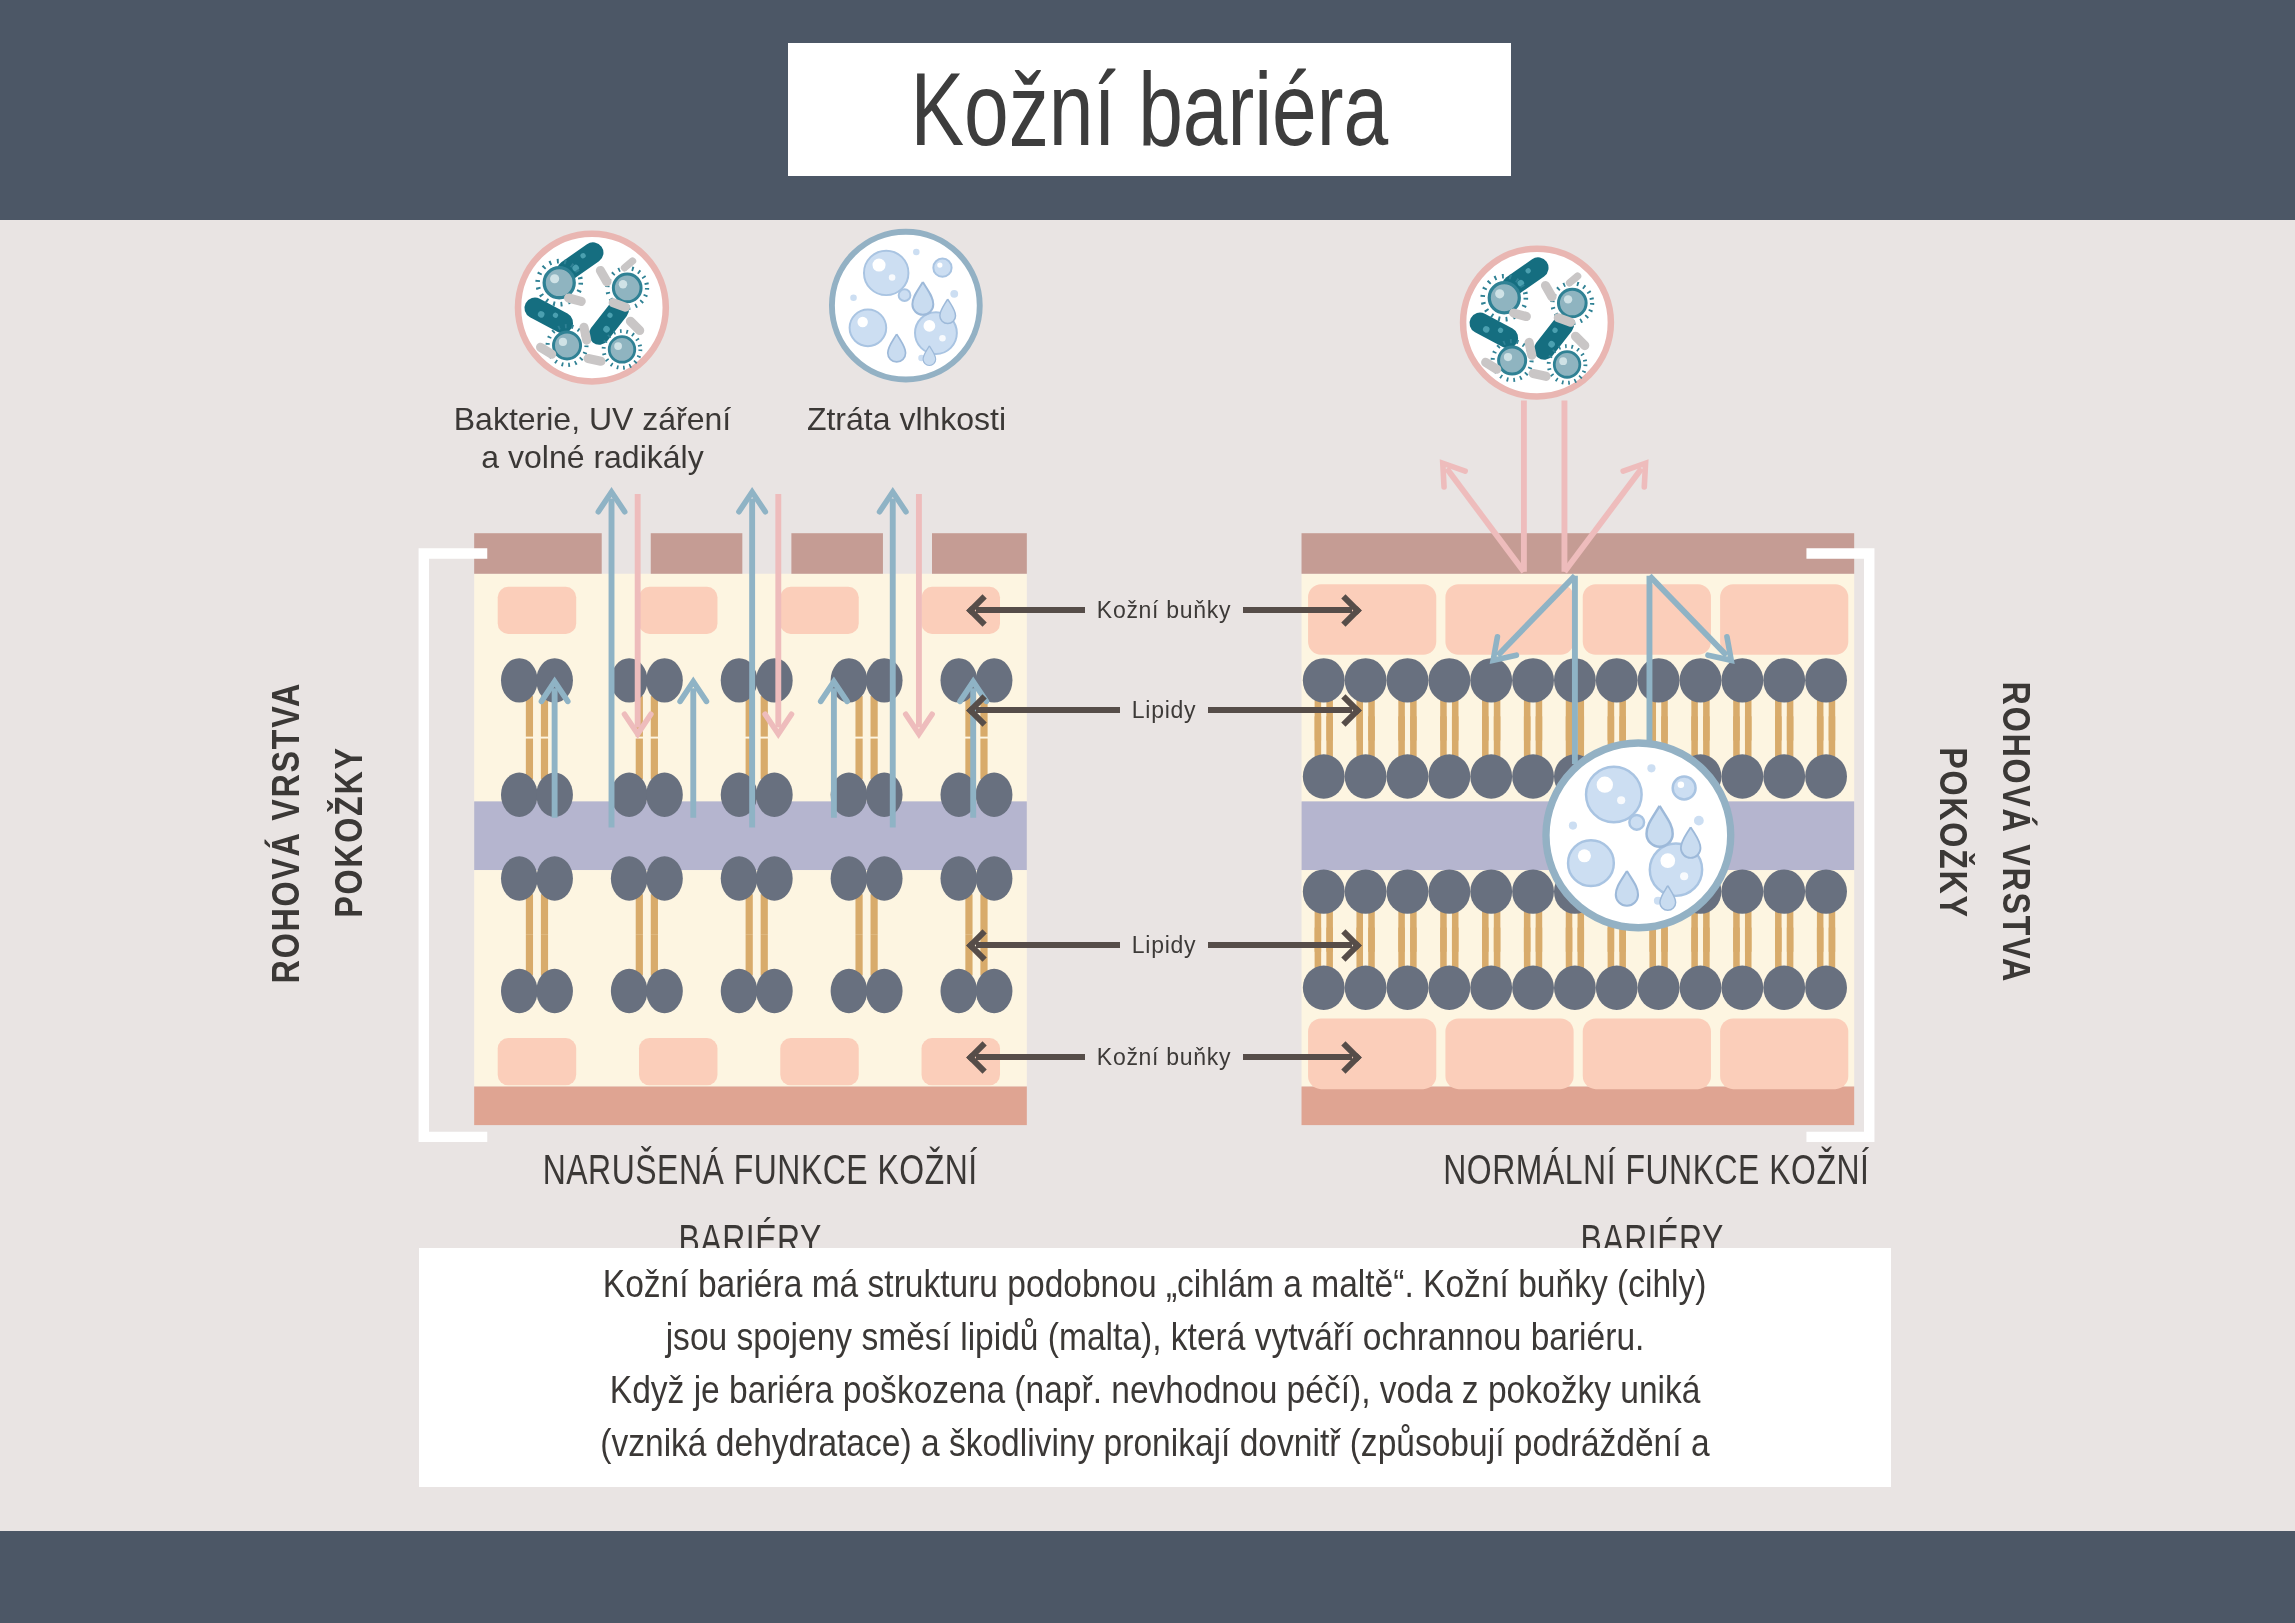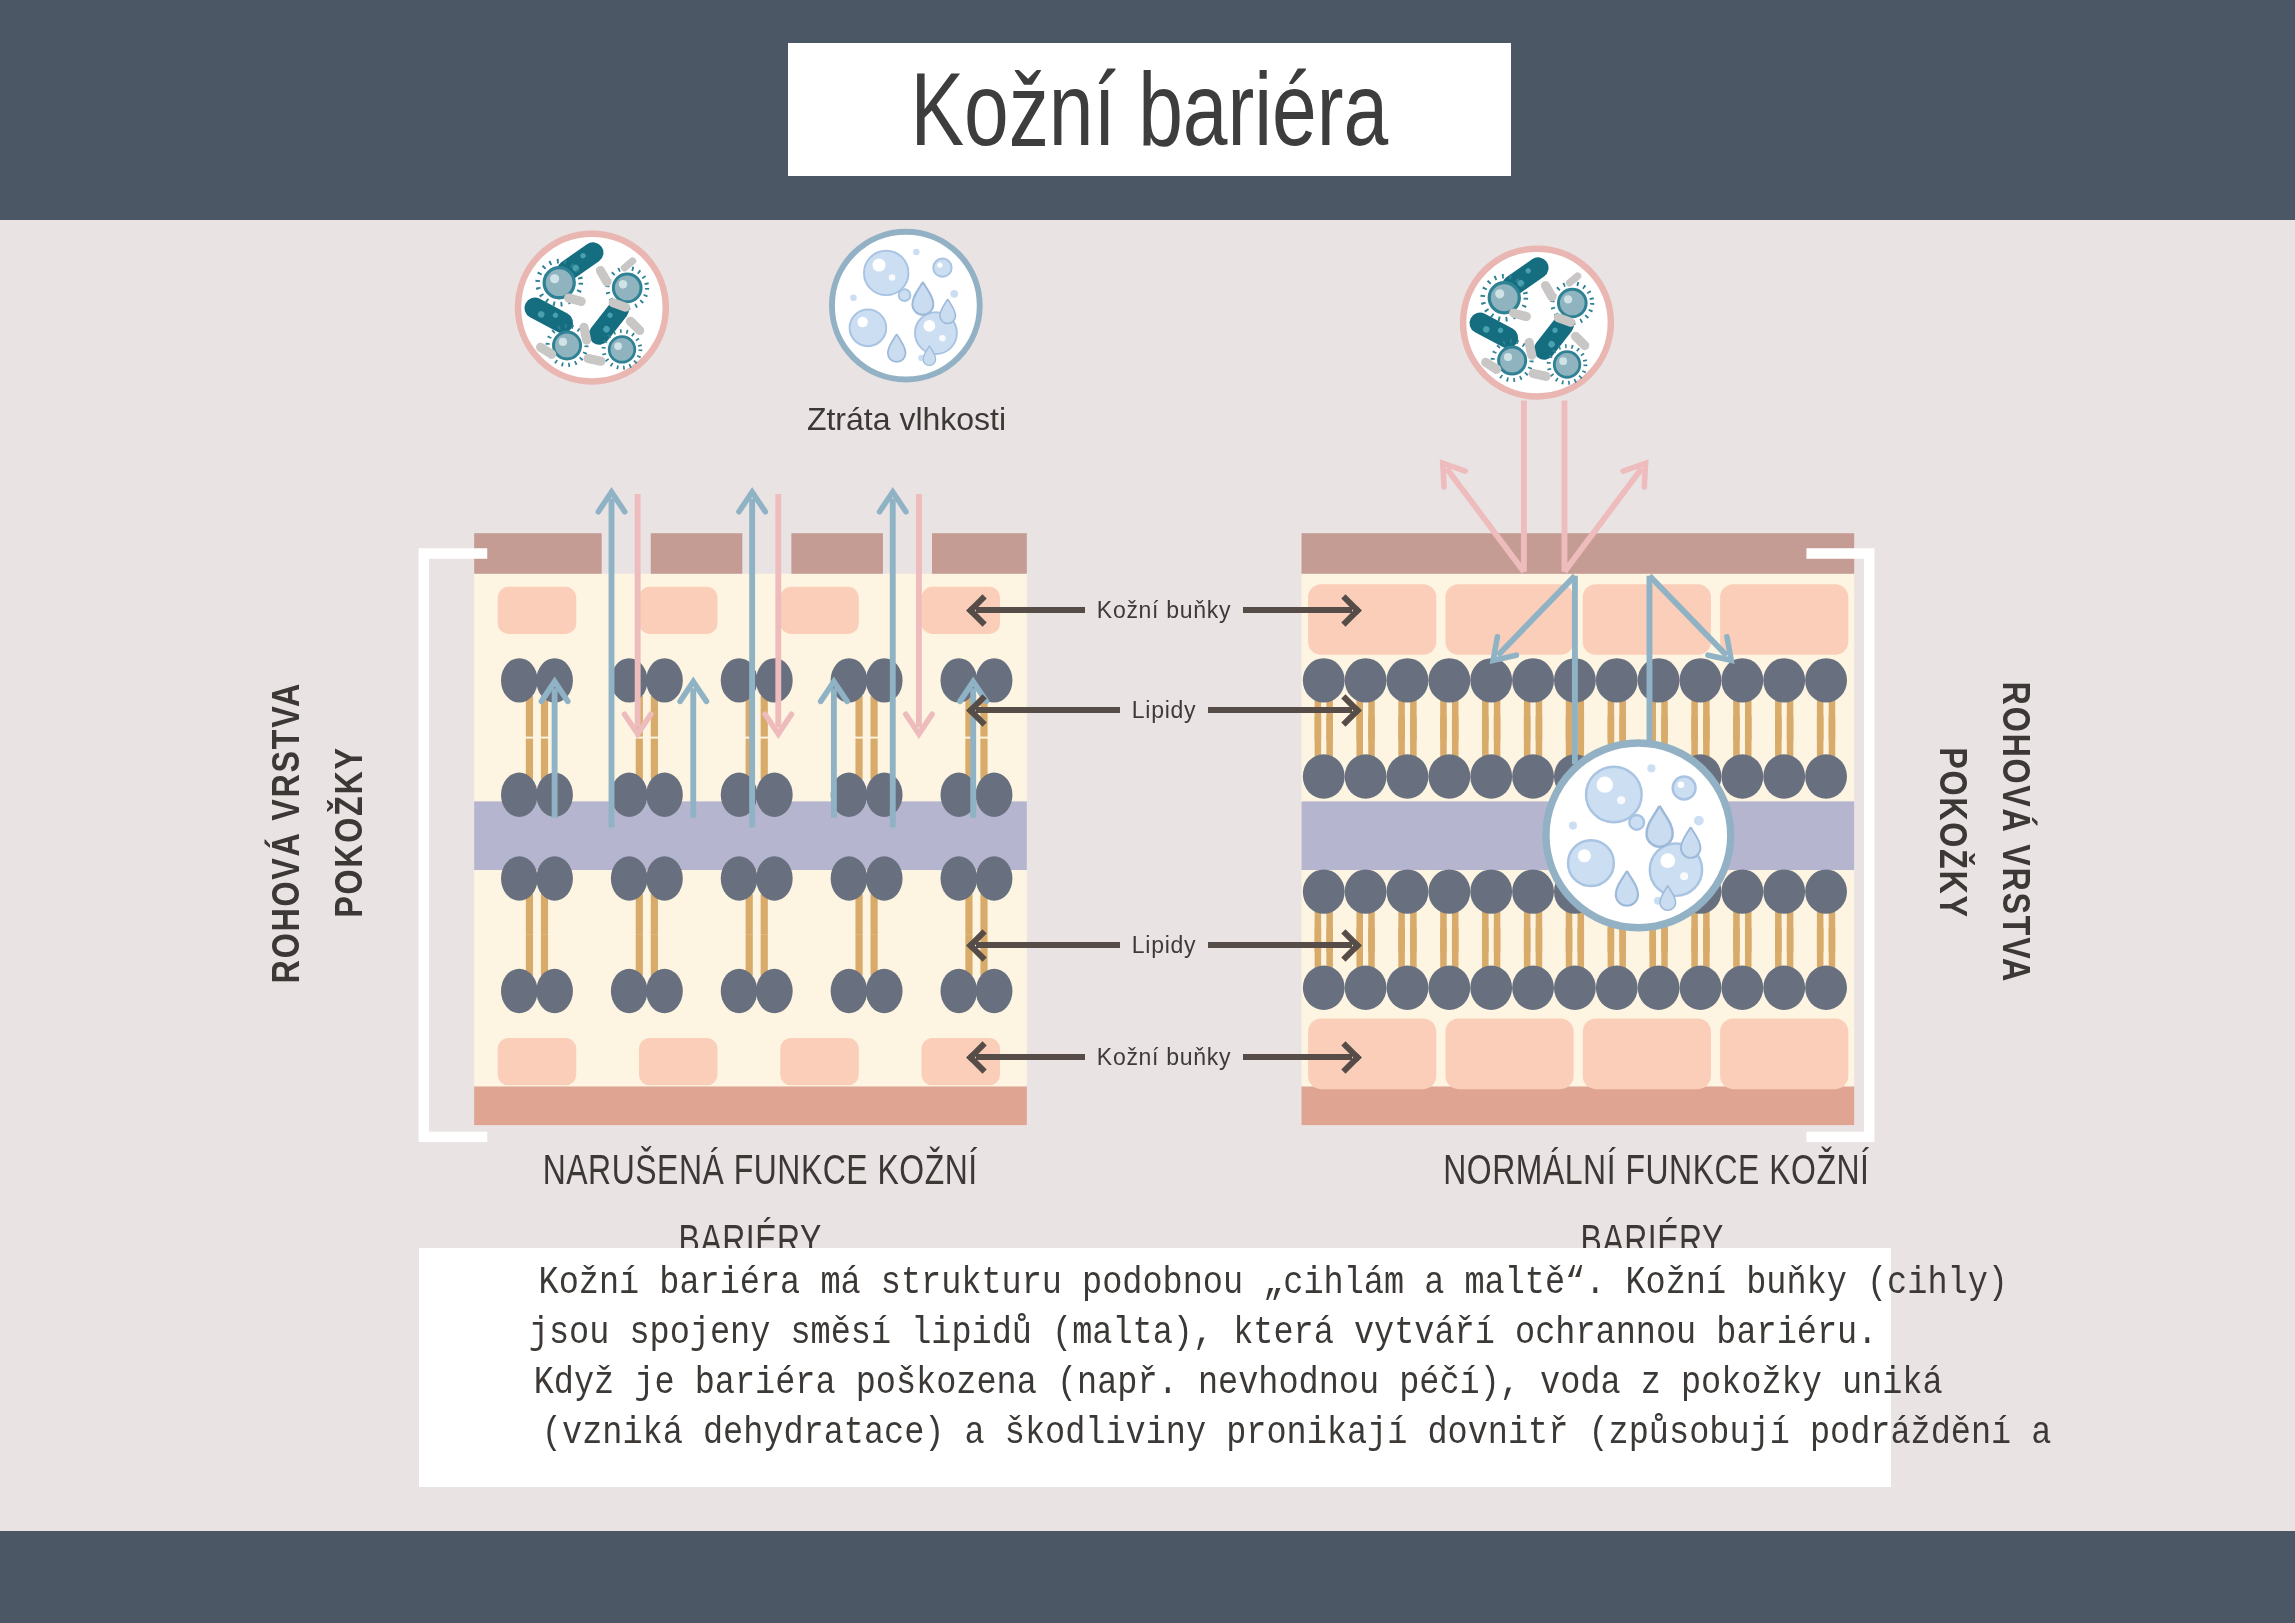--- a/index.html
+++ b/index.html
@@ -19,21 +19,21 @@
   .arrow .shaft{flex:1;height:6.5px;background:#564d49;}
   .chev{width:17px;height:17px;border:solid #564d49;border-width:0 6.5px 6.5px 0;flex:none;}
   .arrow.left .chev{transform:rotate(135deg);margin-right:-18.3px;}
   .arrow.right .chev{transform:rotate(-45deg);margin-left:-18.3px;}
   .caption{position:absolute;top:1140px;width:553px;text-align:center;}
   .caption div{line-height:60px;}
   .caption span{display:inline-block;font-size:42px;color:#3b3836;letter-spacing:0.7px;transform:scaleX(.76);white-space:nowrap;}
   .caption.lft{left:474px;} .caption.rgt{left:1376px;}
   .desc{position:absolute;left:419px;top:1248px;width:1472px;height:239px;background:#ffffff;
         text-align:center;padding-top:14.4px;box-sizing:border-box;}
-  .desc div{line-height:43px;font-family:Liberation Mono, monospace;}
+  .desc div{line-height:43px;}
   .desc span{display:inline-block;font-size:39px;color:#3b3836;transform:scaleX(.86);white-space:nowrap;}
   .vlabel{position:absolute;width:589px;height:111px;text-align:center;font-weight:bold;}
   .vlabel div{line-height:54px;}
   .vlabel span{display:inline-block;font-size:38px;letter-spacing:2px;color:#3b3836;transform:scaleX(.85);white-space:nowrap;}
   .vlabel.lft{left:19.6px;top:777px;transform:rotate(-90deg);}
   .vlabel.rgt{left:1693px;top:777px;transform:rotate(90deg);}
 </style>
 </head>
 <body>
 
@@ -241,20 +241,24 @@
     <use href="#g-drop" transform="translate(1385,467)"></use>
     <use href="#g-bact" transform="translate(2350,493)"></use>
     <use href="#g-drop" transform="translate(2505,1277) scale(1.25)"></use>
 
     <g stroke="#ffffff" stroke-width="16" fill="none">
       <polyline points="745,846 648,846 648,1738 745,1738"></polyline>
       <polyline points="2762,846 2858,846 2858,1738 2762,1738"></polyline>
     </g>
   </svg>
 
+  <div class="icon-label" style="left:396px;top:400px;width:393px;">
+    <div>Bakterie, UV záření</div>
+    <div>a volné radikály</div>
+  </div>
   <div class="icon-label" style="left:710px;top:400px;width:393px;">
     <div>Ztráta vlhkosti</div>
   </div>
 
   <div class="mid-row" style="top:585px;">
     <div class="arrow left">
         <span class="chev"></span>
         <span class="shaft"></span>
       </div>
     <span class="txt">Kožní buňky</span>

